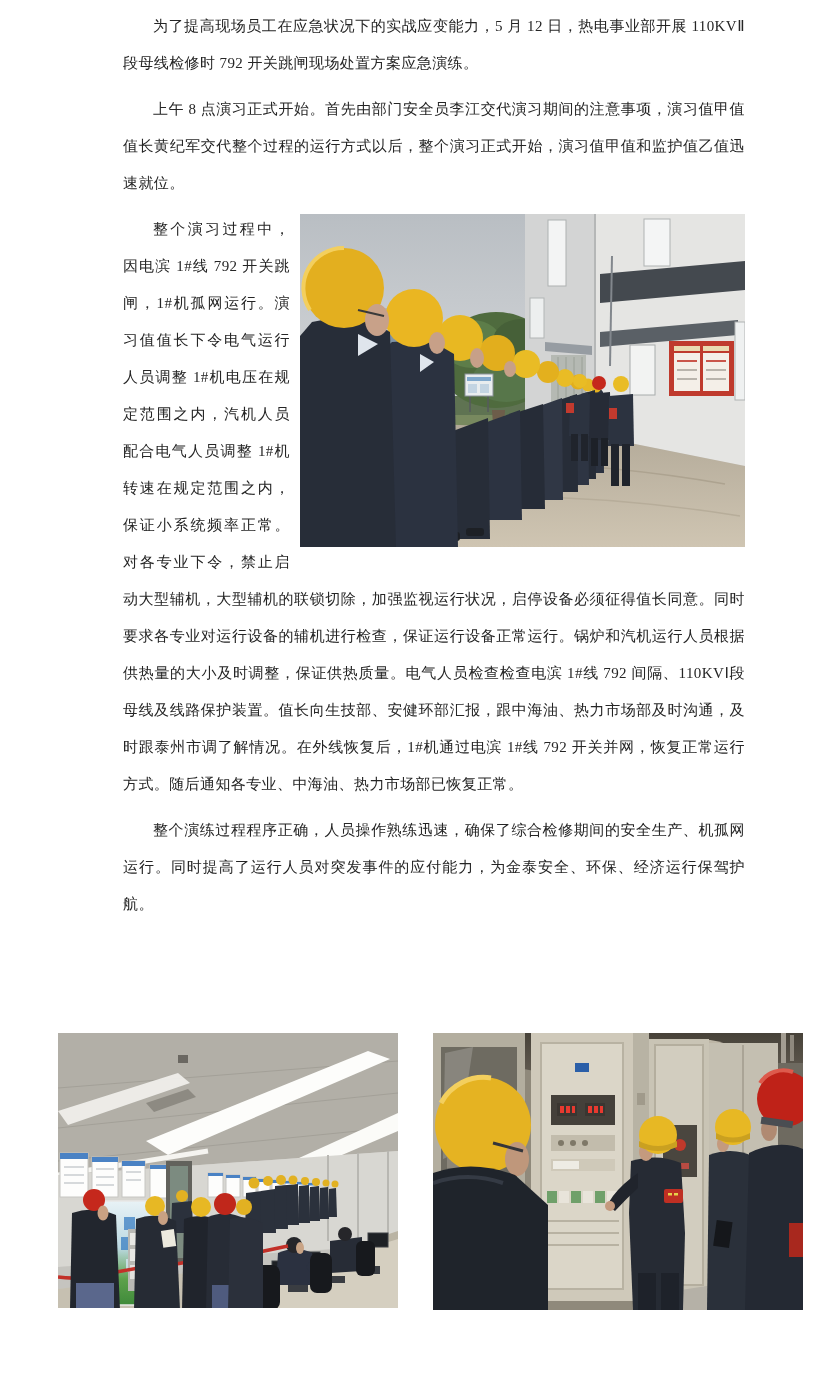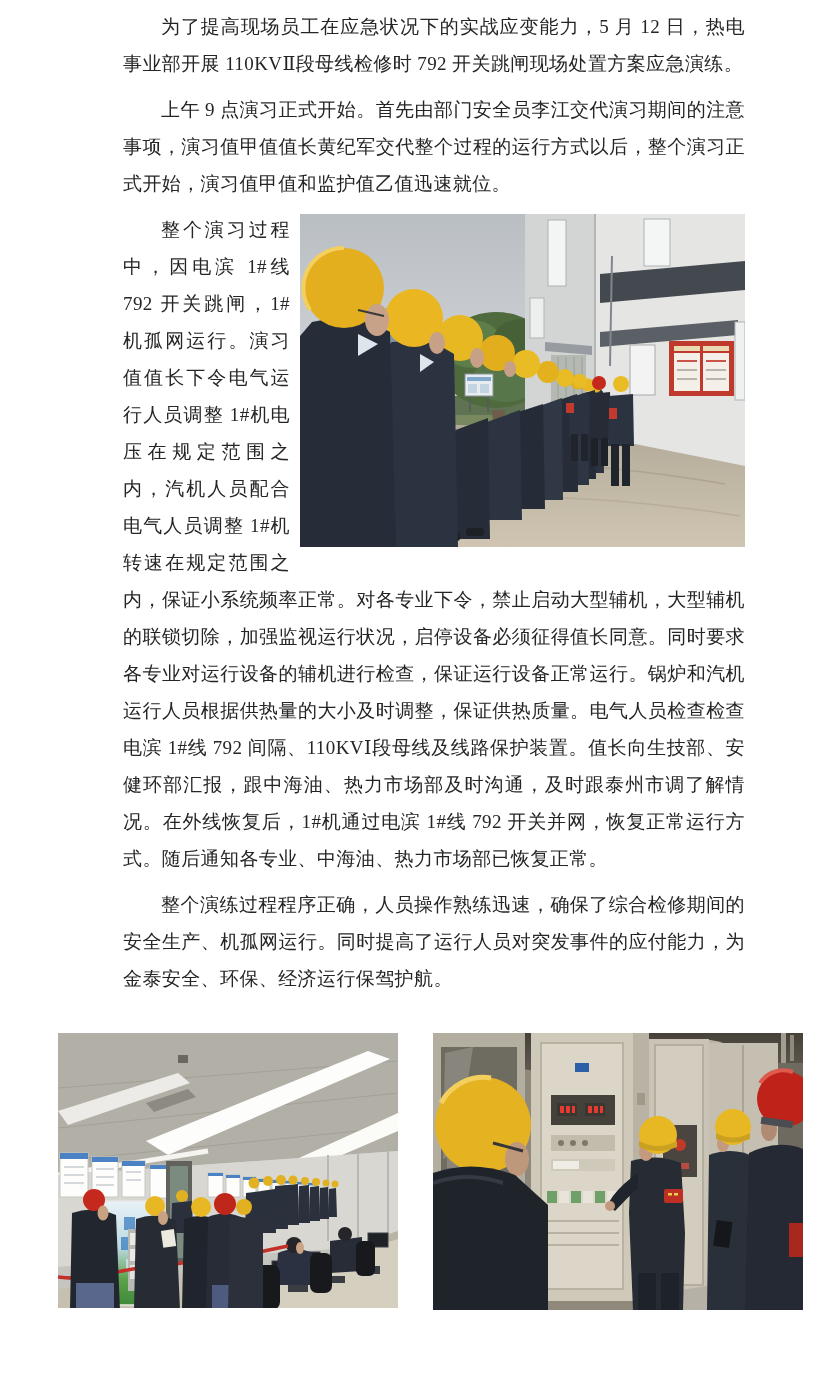--- a/index.html
+++ b/index.html
@@ -3,39 +3,39 @@
 <meta charset="utf-8">
 <style>
   html, body { margin:0; padding:0; background:#ffffff; }
   body {
     width:826px; height:1400px; position:relative; overflow:hidden;
     font-family:"Liberation Serif","DejaVu Serif",serif;
     color:#252525;
   }
   .page { position:absolute; top:0; left:0; width:826px; height:1400px; padding:8px 81px 0 123px; box-sizing:border-box; }
   .para {
-    font-size:19px; line-height:37px; text-align:justify;
-    text-indent:2em; margin:0 0 9px 0; letter-spacing:0.4px;
+    font-size:15px; line-height:37px; text-align:justify;
+    text-indent:2em; margin:0 0 9px 0; letter-spacing:0.4px;font-family:Liberation Serif, serif;
   }
   figure { margin:0; padding:0; }
   .photo { overflow:hidden; background:#dddddd; }
   .photo svg { display:block; width:100%; height:100%; }
   .photo-float { float:right; width:445px; height:333px; margin:3px 0 26px 10px; }
   .photo-row { position:absolute; left:58px; top:1033px; display:flex; gap:35px; }
   .photo-left  { width:340px; height:275px; }
   .photo-right { width:370px; height:277px; }
 </style>
 </head>
 <body>
 
 <div class="page">
 
   <div class="para">为了提高现场员工在应急状况下的实战应变能力，5 月 12 日，热电事业部开展 110KVⅡ段母线检修时 792 开关跳闸现场处置方案应急演练。</div>
 
-  <div class="para">上午 9 点演习正式开始。首先由部门安全员李江交代演习期间的注意事项，演习值甲值值长黄纪军交代整个过程的运行方式以后，整个演习正式开始，演习值甲值和监护值乙值迅速就位。</div>
+  <div class="para">上午 8 点演习正式开始。首先由部门安全员李江交代演习期间的注意事项，演习值甲值值长黄纪军交代整个过程的运行方式以后，整个演习正式开始，演习值甲值和监护值乙值迅速就位。</div>
 
   <div class="para">
     <figure class="photo photo-float" aria-label="Workers in yellow hard hats and dark navy uniforms lined up outdoors facing three supervisors (two yellow helmets, one red helmet) beside a white plant building with a red bulletin board and a green tree">
       <svg viewBox="0 0 445 333" xmlns="http://www.w3.org/2000/svg">
         <defs>
           <linearGradient id="sky1" x1="0" y1="0" x2="0" y2="1">
             <stop offset="0" stop-color="#b9bec3"></stop>
               <stop offset="1" stop-color="#dbdddf"></stop>
           </linearGradient>
           <linearGradient id="gnd1" x1="0" y1="0" x2="0" y2="1">

